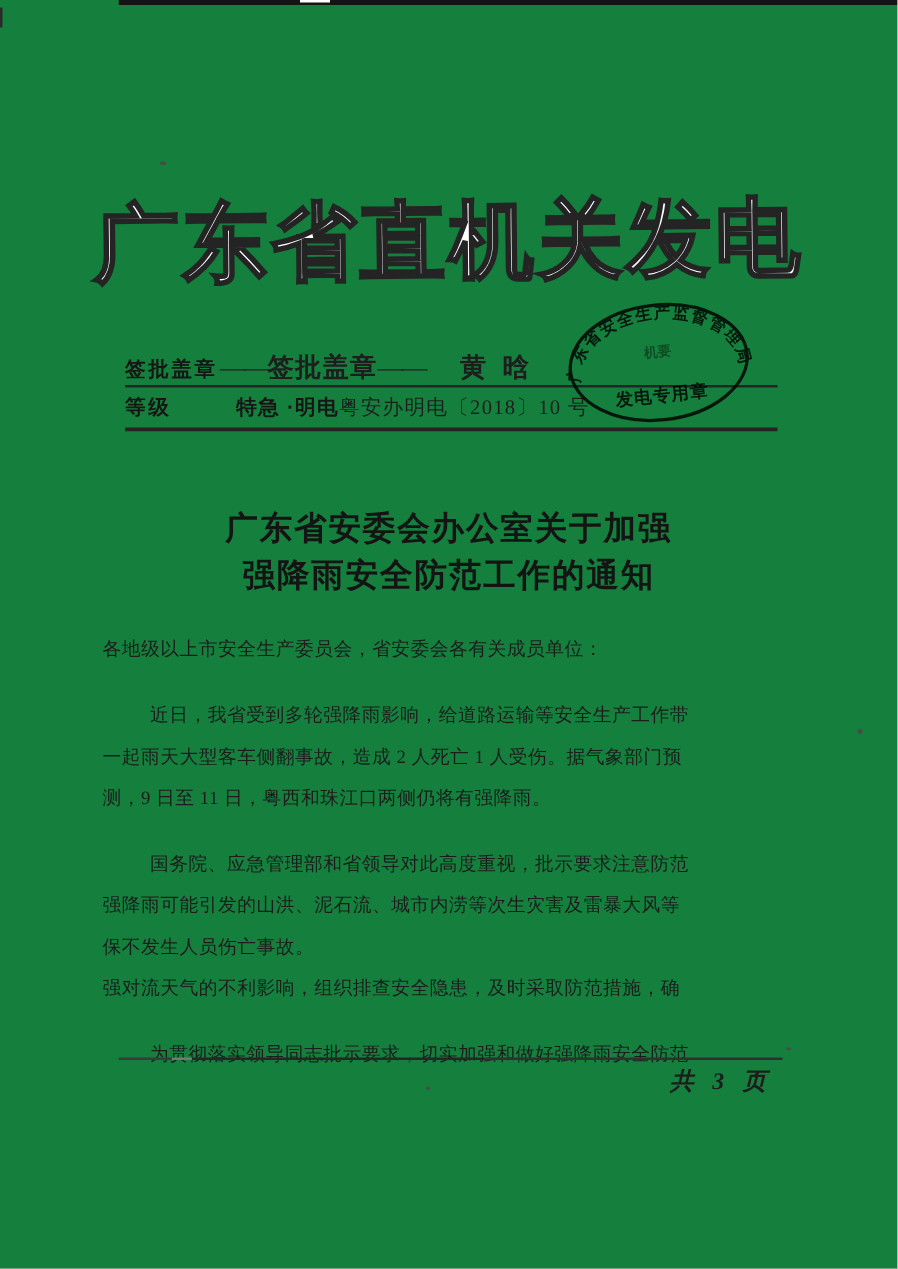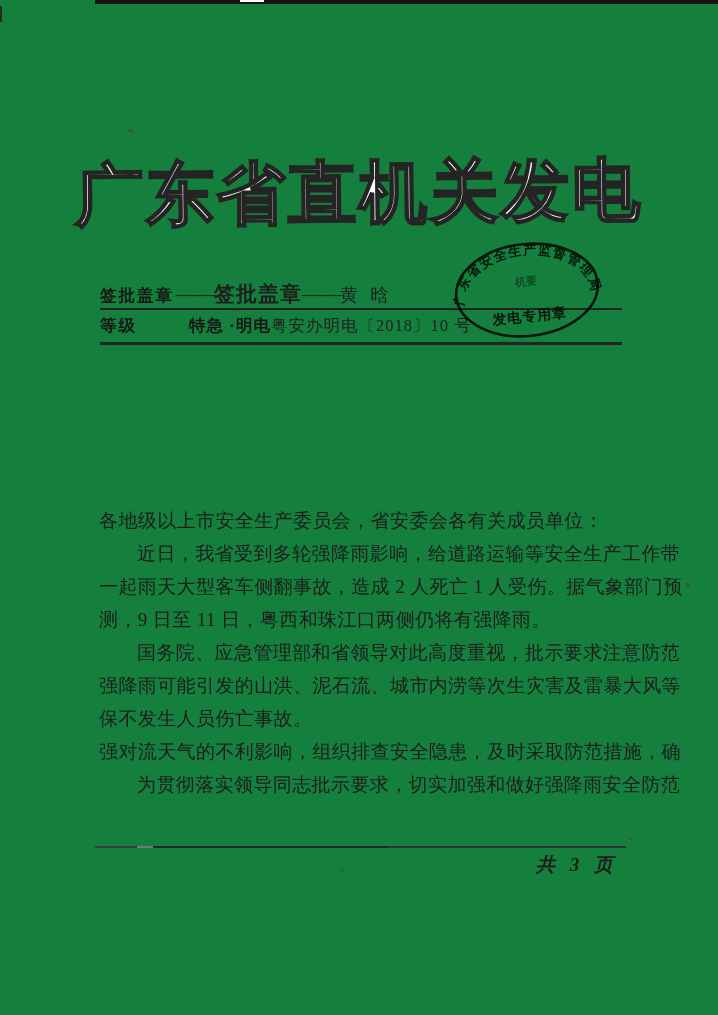--- a/index.html
+++ b/index.html
@@ -37,21 +37,21 @@
 
   
   .meta-row{position:absolute;left:100px;width:524px;display:flex;align-items:baseline;white-space:nowrap;}
   .meta-row.r1{top:280px;}
   .meta-row.r2{top:315px;}
   .lbl{font-family:"Liberation Sans","DejaVu Sans",sans-serif;font-weight:700;font-size:16.5px;letter-spacing:2px;color:#161616;}
   .issuer-value{margin-left:44px;font-size:16.5px;letter-spacing:0.5px;}
   .sign-area{margin-left:2px;font-size:21px;}
   .sign-dash{letter-spacing:-2px;color:#222;}
   .sign-label{font-weight:700;letter-spacing:1px;}
-  .signer{margin-left:0;font-size:18px;letter-spacing:4px;font-weight:400;}
+  .signer{margin-left:28px;font-size:21px;letter-spacing:4px;font-weight:700;}
   .level-value{margin-left:12px;font-size:16.5px;font-weight:700;letter-spacing:1px;font-family:"Liberation Sans","DejaVu Sans",sans-serif;color:#161616;padding-left:40px;}
   .doc-number{font-size:16.5px;letter-spacing:1px;}
   .rule{position:absolute;left:100px;width:522px;background:#242424;}
   .rule.h1{top:308px;height:2px;}
   .rule.h2{top:342px;height:2.5px;}
 
   
   .stamp{
     position:absolute;left:450px;top:239px;width:154px;height:102px;
     transform:rotate(-6deg);
@@ -66,25 +66,25 @@
 
   
   .notice-title{
     position:absolute;top:404px;left:0;width:100%;
     text-align:center;font-size:26px;font-weight:800;
     letter-spacing:1.5px;line-height:38px;color:#141414;
   }
 
   
   .body-text{
-    position:absolute;top:504px;left:99px;width:528px;
-    font-size:19px;line-height:33px;letter-spacing:0.4px;color:#1c1c1c;
+    position:absolute;top:504px;left:82px;width:528px;
+    font-size:15px;line-height:33px;letter-spacing:0.4px;color:#1c1c1c;
   }
   .bline{white-space:nowrap;}
-  .bline.ind{text-indent:38px;}
+  .bline.ind{text-indent:38px;margin-top:20px;}
 
   
   .footer-rule{position:absolute;top:846px;left:95px;width:531px;height:2px;
     background:linear-gradient(90deg,#3a3a3a 0 8%,#777 8% 11%,#262626 11% 55%,#303030 55% 100%);}
   .page-count{position:absolute;top:852px;left:0;width:618px;text-align:right;
     font-size:19px;letter-spacing:5px;font-style:italic;color:#1c1c1c;font-weight:bold;}
 </style>
 </head>
 <body>
 
@@ -121,20 +121,24 @@
       <ellipse cx="77" cy="51" rx="71" ry="46" fill="none" stroke="#1b1b1b" stroke-width="2.6"></ellipse>
       <path id="stampArc" d="M 15 68 A 64 42 0 1 1 139 68" fill="none"></path>
       <text font-size="13" letter-spacing="1.5">
         <textPath href="#stampArc" startOffset="50%" text-anchor="middle">广东省安全生产监督管理局</textPath>
       </text>
       <text x="77" y="46" text-anchor="middle" font-size="11" opacity="0.5">机要</text>
       <text x="77" y="82" text-anchor="middle" font-size="14" letter-spacing="1">发电专用章</text>
     </svg>
   </div>
 
+  <div class="notice-title">
+    <div>广东省安委会办公室关于加强</div>
+    <div>强降雨安全防范工作的通知</div>
+  </div>
 
   <div class="body-text">
     <div class="bline">各地级以上市安全生产委员会，省安委会各有关成员单位：</div>
     <div class="bline ind">近日，我省受到多轮强降雨影响，给道路运输等安全生产工作带</div>
     <div class="bline">一起雨天大型客车侧翻事故，造成 2 人死亡 1 人受伤。据气象部门预</div>
     <div class="bline">测，9 日至 11 日，粤西和珠江口两侧仍将有强降雨。</div>
     <div class="bline ind">国务院、应急管理部和省领导对此高度重视，批示要求注意防范</div>
     <div class="bline">强降雨可能引发的山洪、泥石流、城市内涝等次生灾害及雷暴大风等</div>
     <div class="bline">保不发生人员伤亡事故。</div>
     <div class="bline">强对流天气的不利影响，组织排查安全隐患，及时采取防范措施，确</div>

